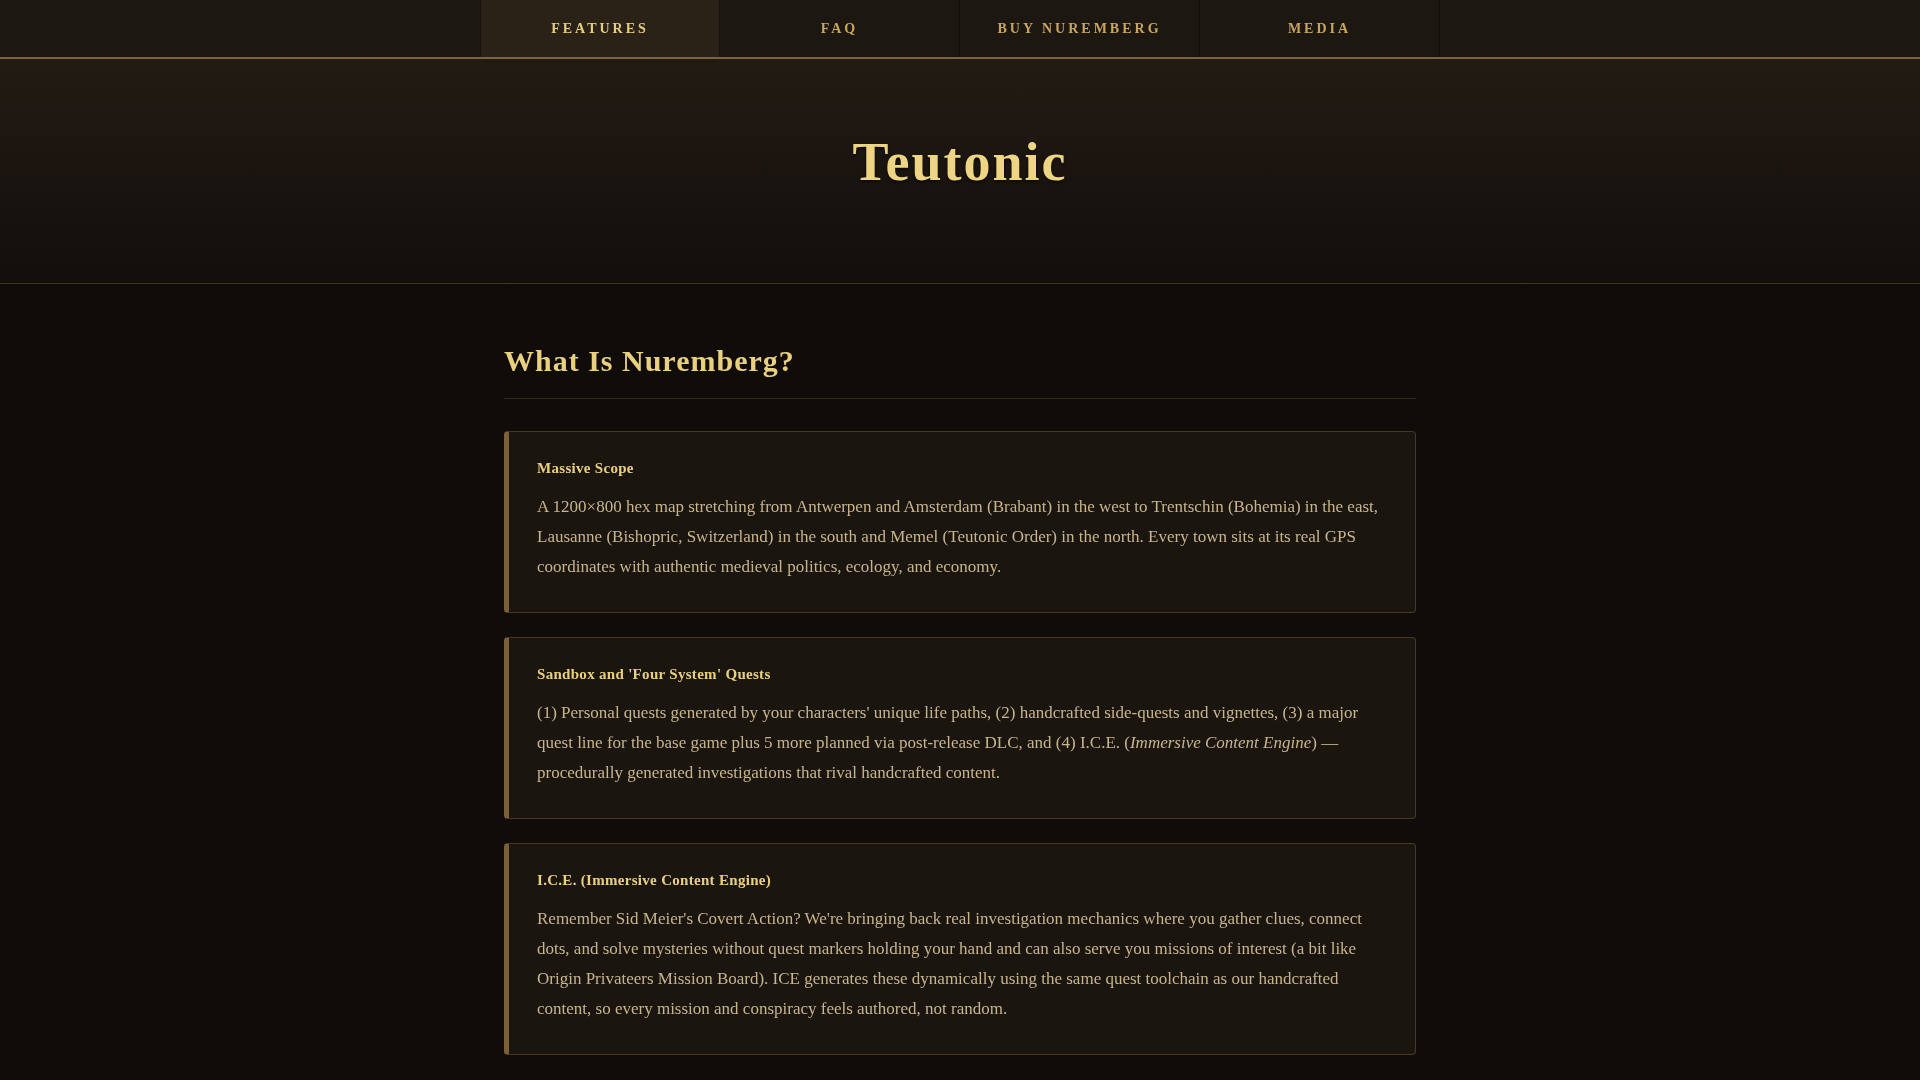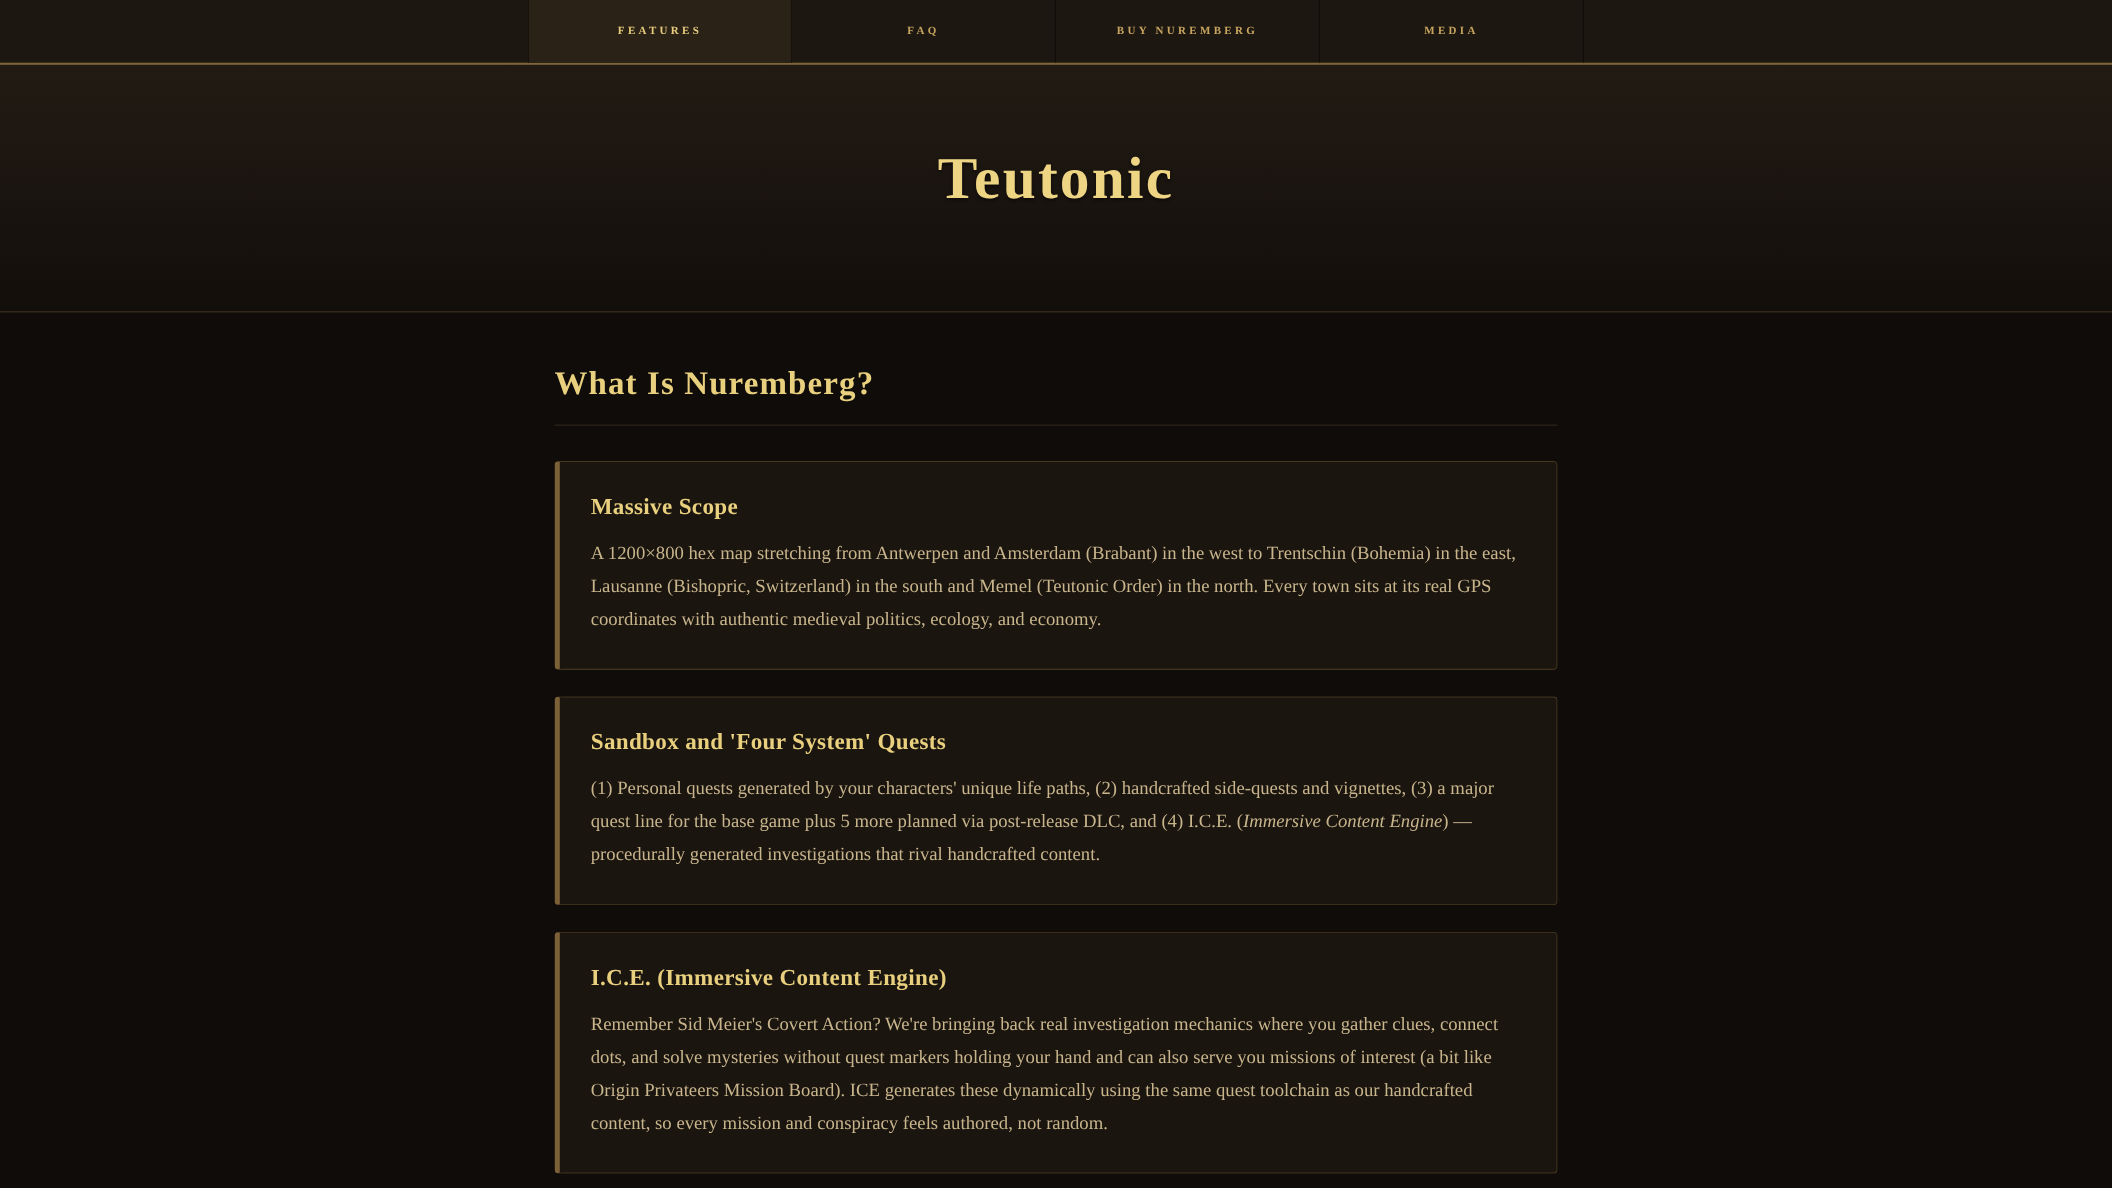--- a/index.html
+++ b/index.html
@@ -16,21 +16,21 @@
     border-bottom: 2px solid #7e6439;
     display: flex;
     justify-content: center;
   }
   .topnav .tab {
     width: 240px;
     height: 100%;
     display: flex;
     align-items: center;
     justify-content: center;
-    font-size: 10px;
+    font-size: 14px;
     font-weight: 700;
     letter-spacing: 3px;
     color: #c7a55f;
     border-right: 1px solid rgba(0,0,0,0.45);
     cursor: pointer;
     text-transform: uppercase;
   }
   .topnav .tab:first-child { border-left: 1px solid rgba(0,0,0,0.45); }
   .topnav .tab.active {
     background: #2b2217;
@@ -54,21 +54,21 @@
   }
   .hero .subtitle {
     margin-top: 26px;
     font-size: 20px;
     letter-spacing: 6px;
     color: #9c8556;
   }
 
   
   .main { padding-top: 48px; }
-  .container { width: 912px; margin: 0 auto; }
+  .container { width: 912px; margin: 12px auto; }
   .section-heading {
     font-size: 30px;
     font-weight: 700;
     letter-spacing: 1px;
     color: #e9d07e;
   }
   .section-divider {
     border: none;
     border-top: 1px solid #2f2719;
     margin-top: 20px;
@@ -78,21 +78,21 @@
   
   .card {
     background: #1b1510;
     border: 1px solid #473821;
     border-left: 5px solid #7c6038;
     border-radius: 4px;
     padding: 28px 34px 30px 28px;
     margin-bottom: 24px;
   }
   .card h3 {
-    font-size: 21px;
+    font-size: 15px;
     font-weight: 700;
     color: #e9d07e;
     letter-spacing: 0.3px;
   }
   .card p {
     margin-top: 15px;
     font-size: 17px;
     line-height: 30px;
     color: #c8b58c;
   }

